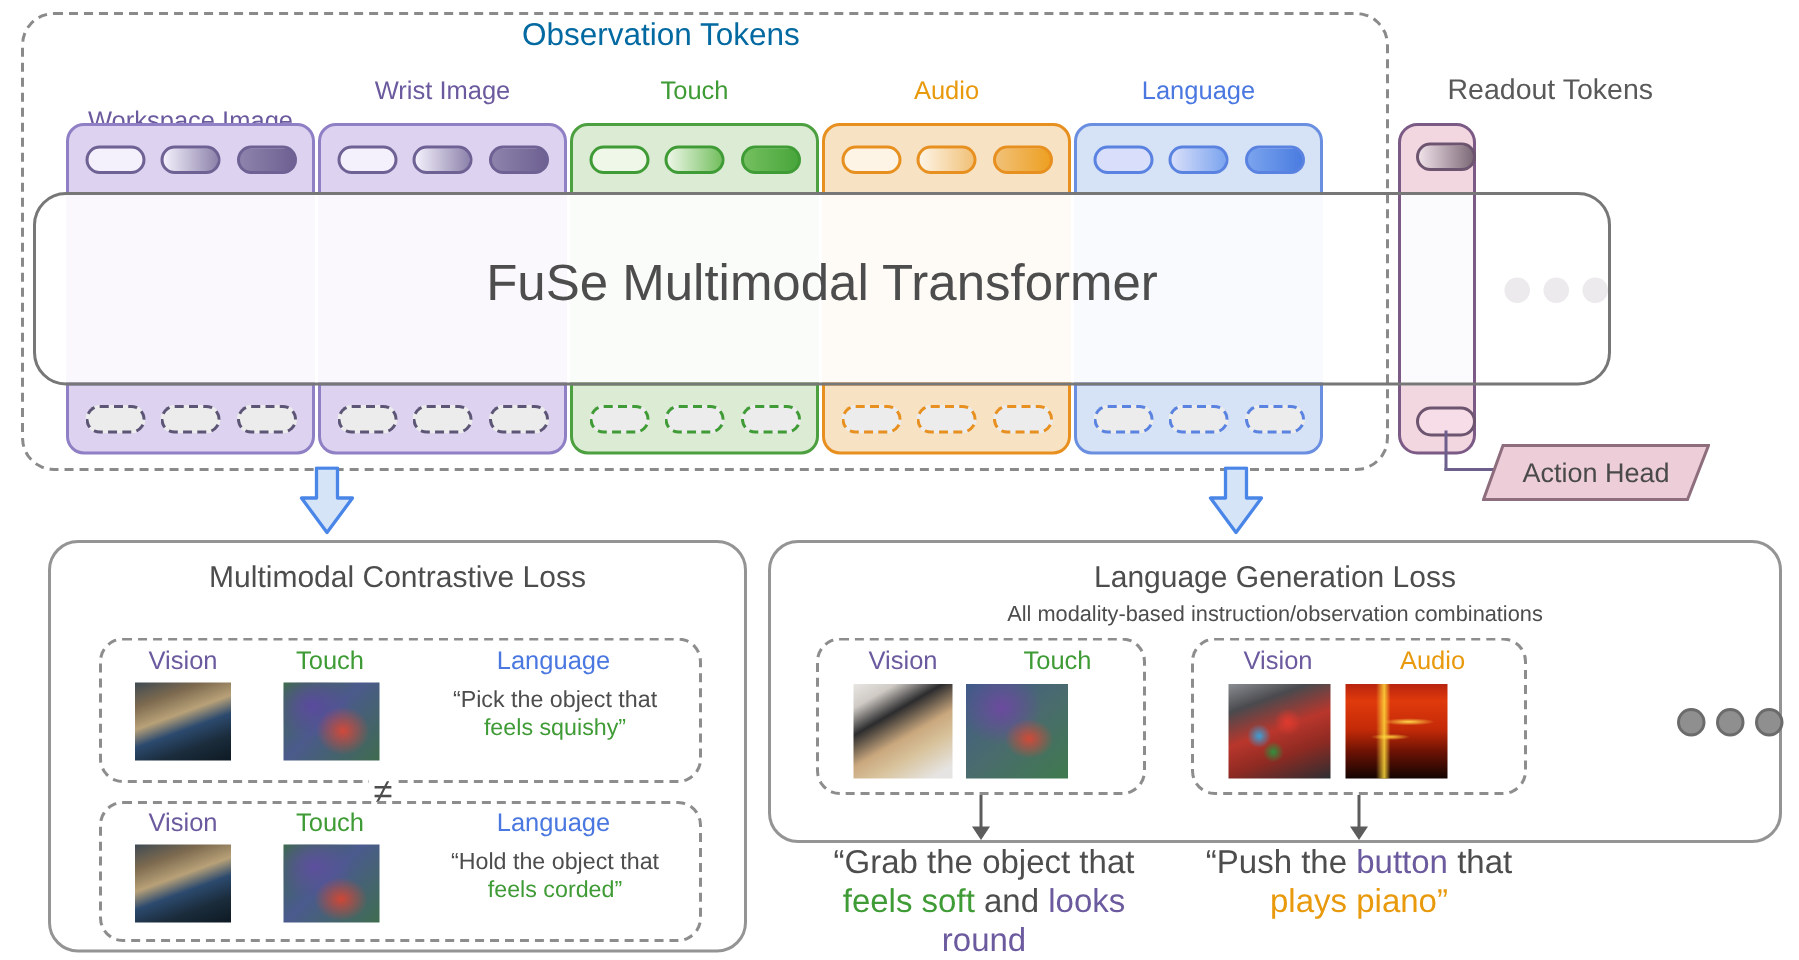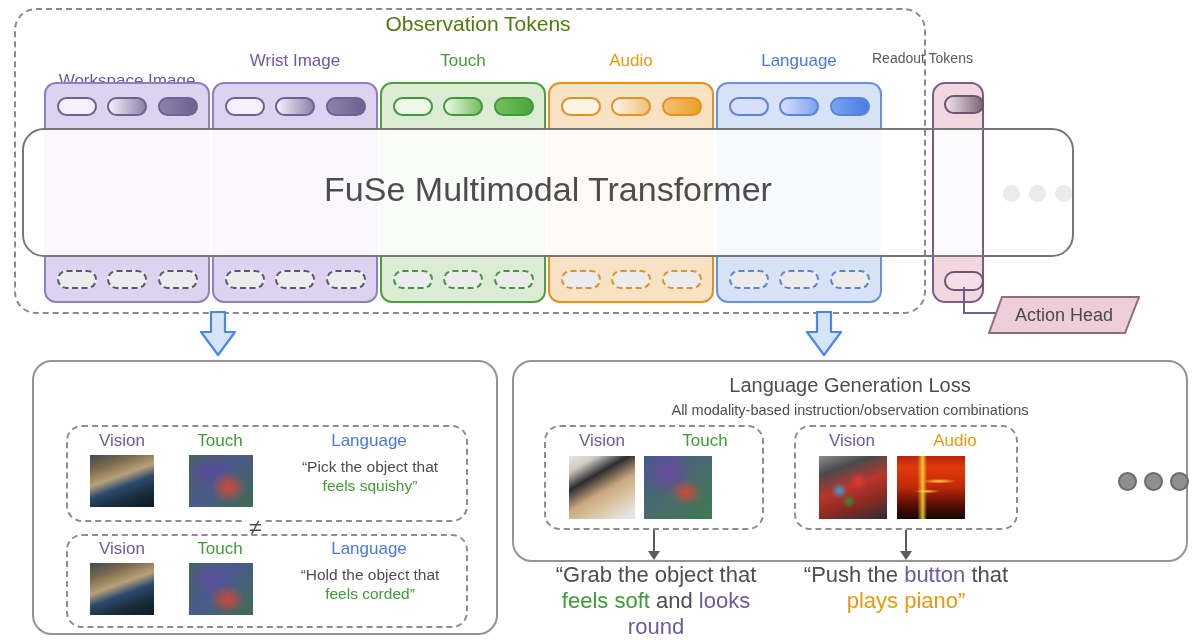--- a/index.html
+++ b/index.html
@@ -3,24 +3,24 @@
 <meta charset="utf-8">
 <style>
   html,body{margin:0;padding:0;background:#ffffff;}
   body{width:1199px;height:640px;position:relative;overflow:hidden;
        font-family:"Liberation Sans",sans-serif;color:#4a4a4a;}
   .abs{position:absolute;}
 
   
   #obs-container{left:14px;top:8px;width:908px;height:302px;
       border:2.5px dashed #8a8a8a;border-radius:22px;background:transparent;}
-  #obs-title{left:348px;top:12px;width:260px;text-align:center;
-      font-size:21px;color:#4d7c0f;}
-  #readout-title{left:872px;top:50px;width:180px;text-align:left;
-      font-size:14px;color:#595959;white-space:nowrap;}
+  #obs-title{left:348px;top:12px;width:260px;
+      font-size:21px;color:#0369a1;}
+  #readout-title{left:922px;top:50px;width:180px;text-align:right;
+      font-size:19px;color:#595959;white-space:nowrap;}
 
   
   .col-label{top:51px;text-align:center;font-size:17px;white-space:nowrap;}
 
   
   .mod-top{position:absolute;top:82px;height:48px;border-width:2px;border-style:solid;
       border-radius:12px 12px 0 0;box-sizing:border-box;
       display:flex;align-items:center;justify-content:space-evenly;}
   .mod-bot{position:absolute;top:255px;height:48px;border-width:2px;border-style:solid;
       border-radius:0 0 12px 12px;box-sizing:border-box;
@@ -186,20 +186,21 @@
     <polygon points="12,1 26,1 26,21 36,21 19,44 2,21 12,21" fill="#d6e4f7" stroke="#4a86e8" stroke-width="2.2" stroke-linejoin="round"></polygon>
   </svg>
 </div>
 <div class="barrow" style="left:805px;top:311px;">
   <svg width="38" height="46" viewBox="0 0 38 46">
     <polygon points="12,1 26,1 26,21 36,21 19,44 2,21 12,21" fill="#d6e4f7" stroke="#4a86e8" stroke-width="2.2" stroke-linejoin="round"></polygon>
   </svg>
 </div>
 
 <div class="loss-panel" id="panel-left">
+  <div class="loss-title" style="top:12px;">Multimodal Contrastive Loss</div>
 
   <div class="dbox" style="left:32px;top:63px;width:402px;height:97px;"></div>
   <div class="mlabel" style="left:42px;top:69px;width:92px;color:#6b5a9e;">Vision</div>
   <div class="mlabel" style="left:140px;top:69px;width:92px;color:#3f9b35;">Touch</div>
   <div class="mlabel" style="left:250px;top:69px;width:170px;color:#4a78e0;">Language</div>
   <div class="thumb" style="left:56px;top:93px;width:64px;height:52px;background:
        linear-gradient(160deg,#3f4a52 0%,#7d6a4f 22%,#b8a178 42%,#2c4a6e 58%,#1a2b3a 78%,#0e1a24 100%);"></div>
   <div class="thumb" style="left:155px;top:93px;width:64px;height:52px;background:
        radial-gradient(ellipse 45% 50% at 62% 62%,#d1493a 0%,rgba(209,73,58,0) 62%),
        radial-gradient(ellipse 60% 60% at 30% 30%,#5a4a9e 0%,rgba(90,74,158,0) 70%),

